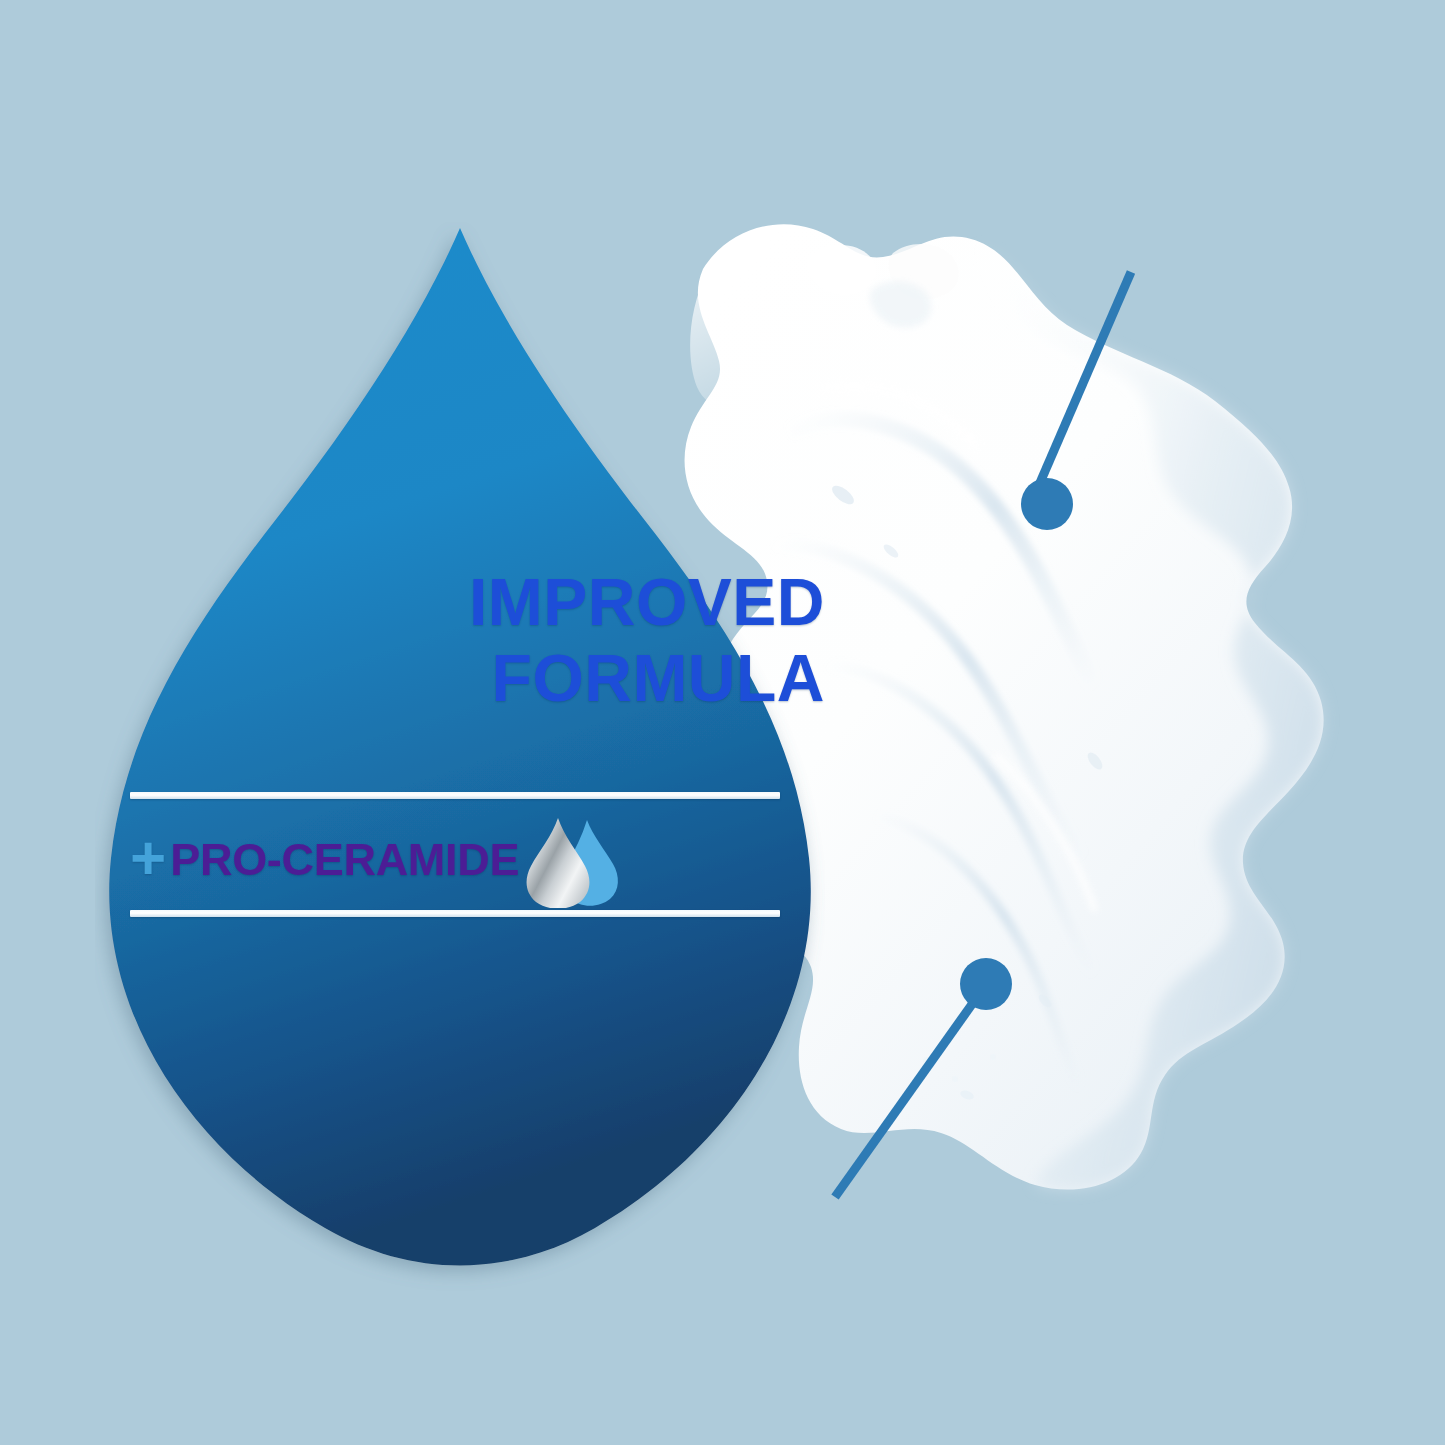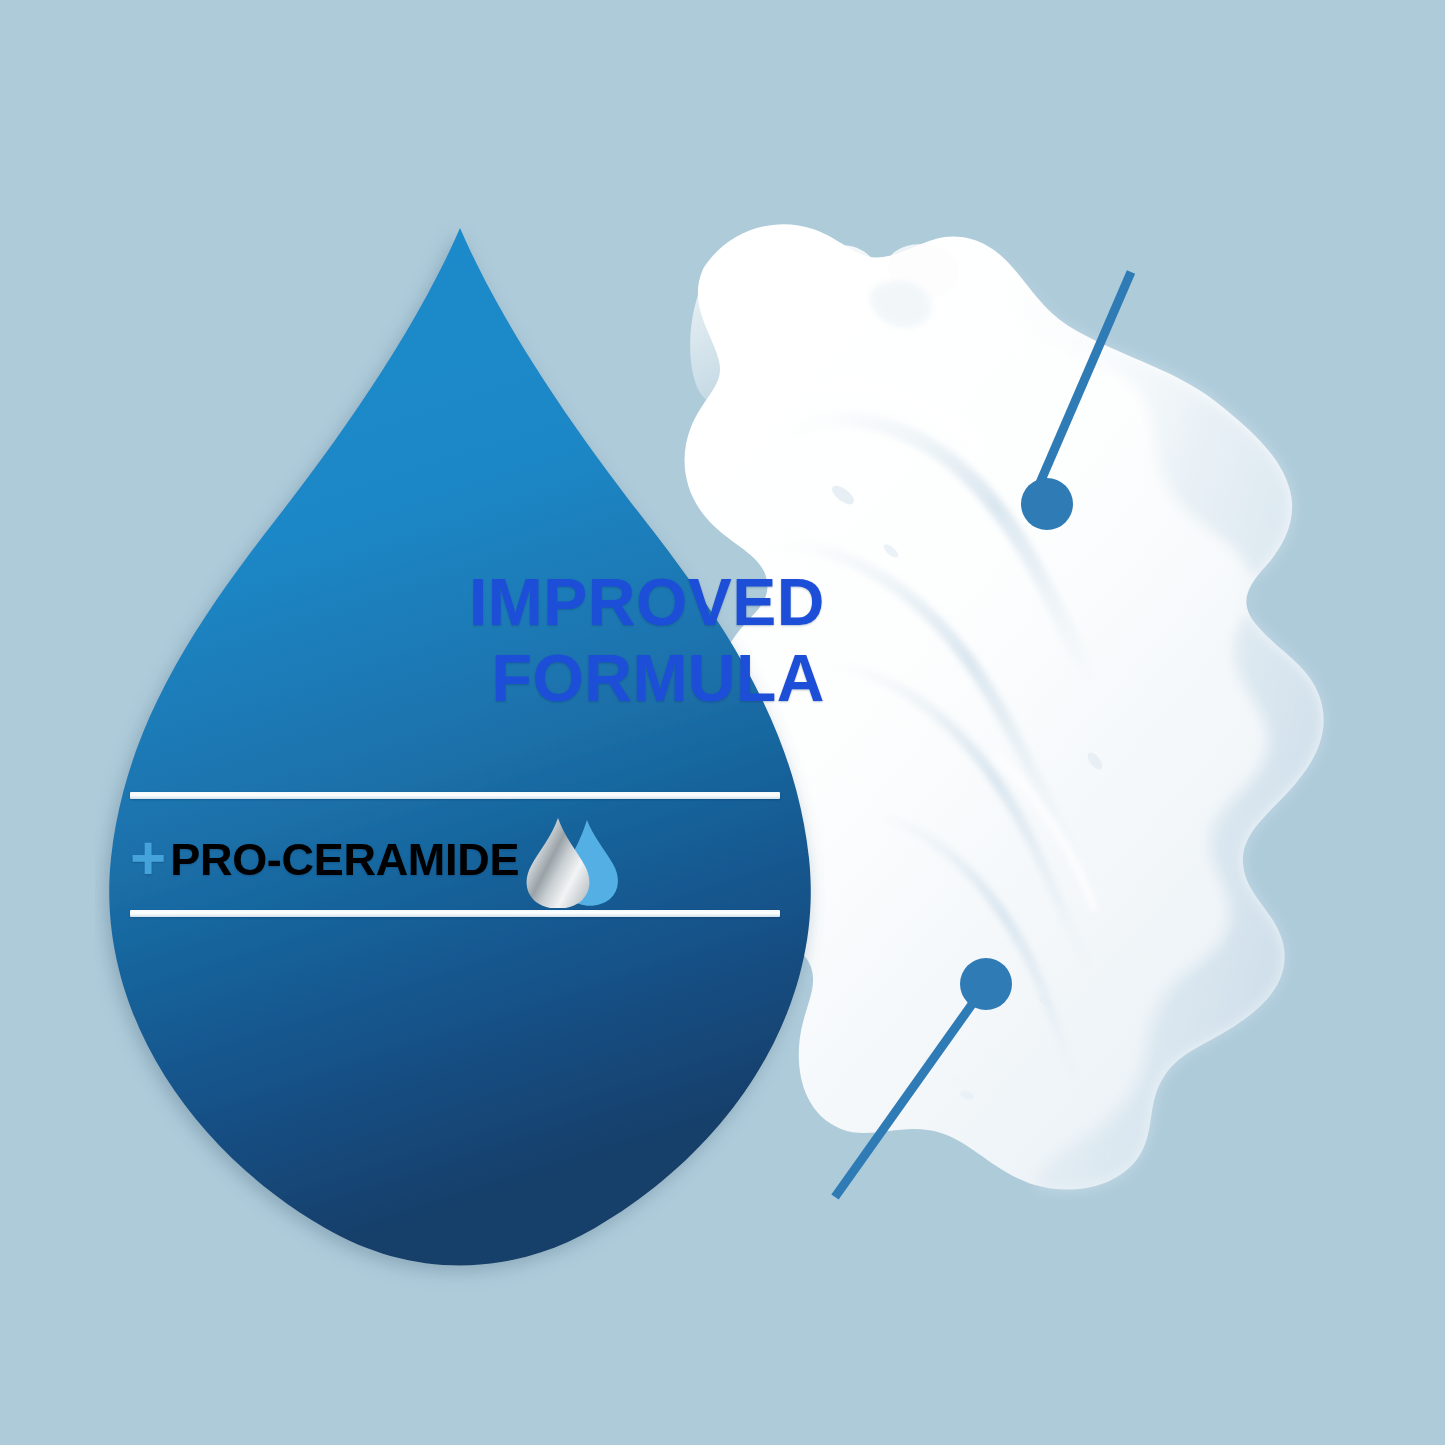--- a/index.html
+++ b/index.html
@@ -45,21 +45,21 @@
   #ceramide-row{
     position:absolute;left:35px;top:592px;width:660px;height:92px;
     display:flex;align-items:center;justify-content:flex-start;
   }
   #plus-sign{
     color:#44A3DA;font-size:62px;font-weight:700;line-height:1;
     margin-right:4px;margin-top:-4px;
     text-shadow:0 1px 2px rgba(6,40,74,0.25);
   }
   #ceramide-label{
-    color:#000000;font-size:45px;font-weight:700;letter-spacing:-0.3px;
+    color:#4c1d95;font-size:45px;font-weight:700;letter-spacing:-0.3px;
     white-space:nowrap;
     text-shadow:0 1px 2px rgba(6,40,74,0.28);
   }
   #ceramide-drops{width:100px;height:96px;margin-left:6px;flex:0 0 auto;}
   #ceramide-drops svg{display:block;width:100%;height:100%;}
 
   
   #callouts{position:absolute;inset:0;}
   #callouts svg{display:block;width:1445px;height:1445px;}
 

